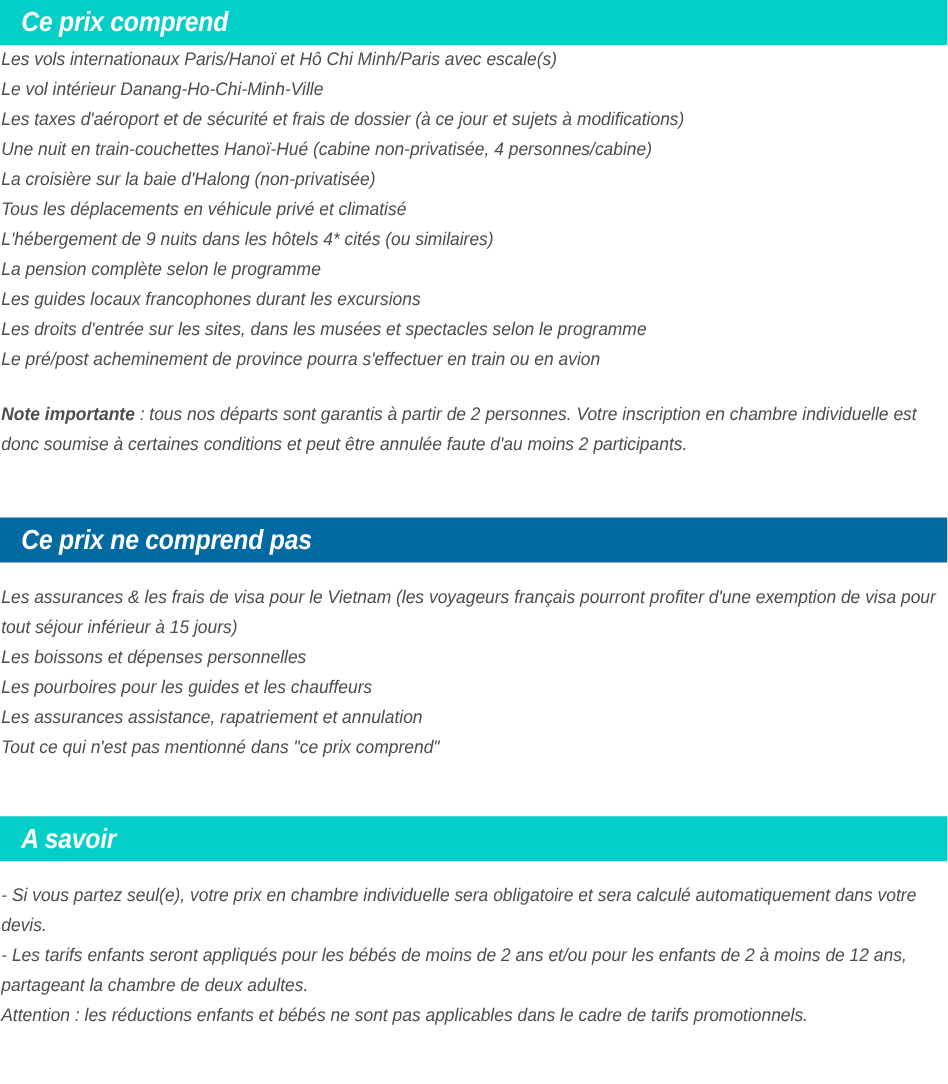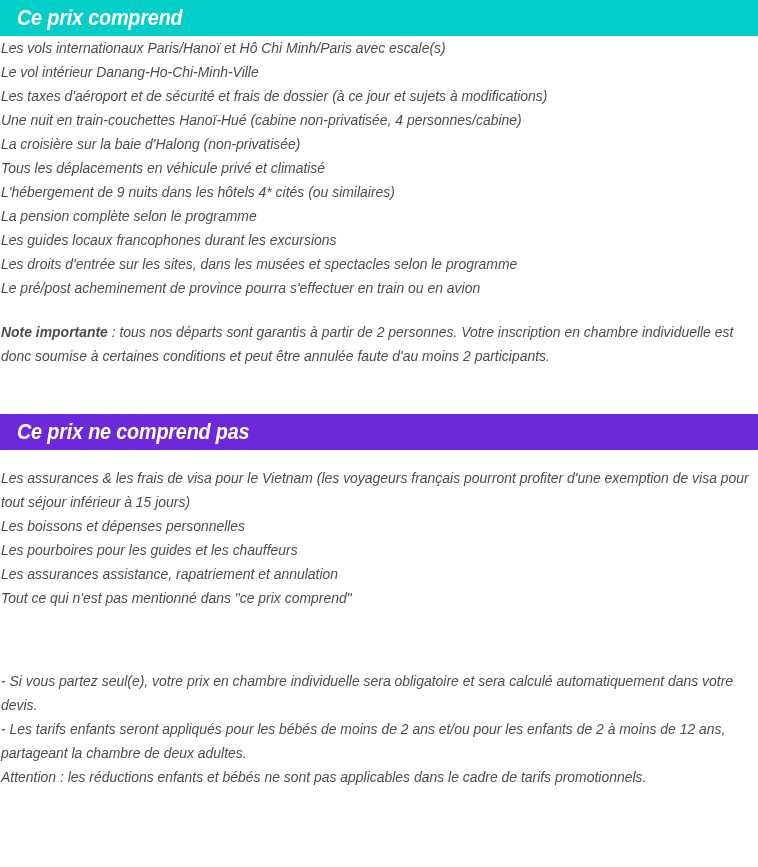--- a/index.html
+++ b/index.html
@@ -107,35 +107,38 @@
       <div class="line" style="color: rgb(77, 77, 77);">Les droits d'entrée sur les sites, dans les musées et spectacles selon le programme</div>
       <div class="line" style="color: rgb(77, 77, 77);">Le pré/post acheminement de province pourra s'effectuer en train ou en avion</div>
 
       <div class="note" style="color: rgb(77, 77, 77);"><b>Note importante</b><span> : tous nos départs sont garantis à partir de 2 personnes. Votre inscription en chambre individuelle est donc soumise à certaines conditions et peut être annulée faute d'au moins 2 participants.</span></div>
     </div>
   </div>
 
   <div class="gap-after-section"></div>
 
   <div class="section">
-    <div class="section-header" style="background: #6d28d9;">
+    <div class="section-header" style="background: #0369a1;">
       <span class="title" style="color: rgb(255, 255, 255);">Ce prix ne comprend pas</span>
     </div>
     <div class="section-body rest">
       <div class="line wrap" style="color: rgb(77, 77, 77);">Les assurances &amp; les frais de visa pour le Vietnam (les voyageurs français pourront profiter d'une exemption de visa pour tout séjour inférieur à 15 jours)</div>
       <div class="line" style="color: rgb(77, 77, 77);">Les boissons et dépenses personnelles</div>
       <div class="line" style="color: rgb(77, 77, 77);">Les pourboires pour les guides et les chauffeurs</div>
       <div class="line" style="color: rgb(77, 77, 77);">Les assurances assistance, rapatriement et annulation</div>
       <div class="line" style="color: rgb(77, 77, 77);">Tout ce qui n'est pas mentionné dans "ce prix comprend"</div>
     </div>
   </div>
 
   <div class="gap-after-section-2"></div>
 
   <div class="section">
+    <div class="section-header" style="background: rgb(3, 207, 200);">
+      <span class="title" style="color: rgb(255, 255, 255);">A savoir</span>
+    </div>
     <div class="section-body rest">
       <div class="line wrap" style="color: rgb(77, 77, 77);">- Si vous partez seul(e), votre prix en chambre individuelle sera obligatoire et sera calculé automatiquement dans votre devis.</div>
       <div class="line wrap" style="color: rgb(77, 77, 77);">- Les tarifs enfants seront appliqués pour les bébés de moins de 2 ans et/ou pour les enfants de 2 à moins de 12 ans, partageant la chambre de deux adultes.</div>
       <div class="line wrap" style="color: rgb(77, 77, 77);">Attention : les réductions enfants et bébés ne sont pas applicables dans le cadre de tarifs promotionnels.</div>
     </div>
   </div>
 
 </div>
 
 </body></html>

